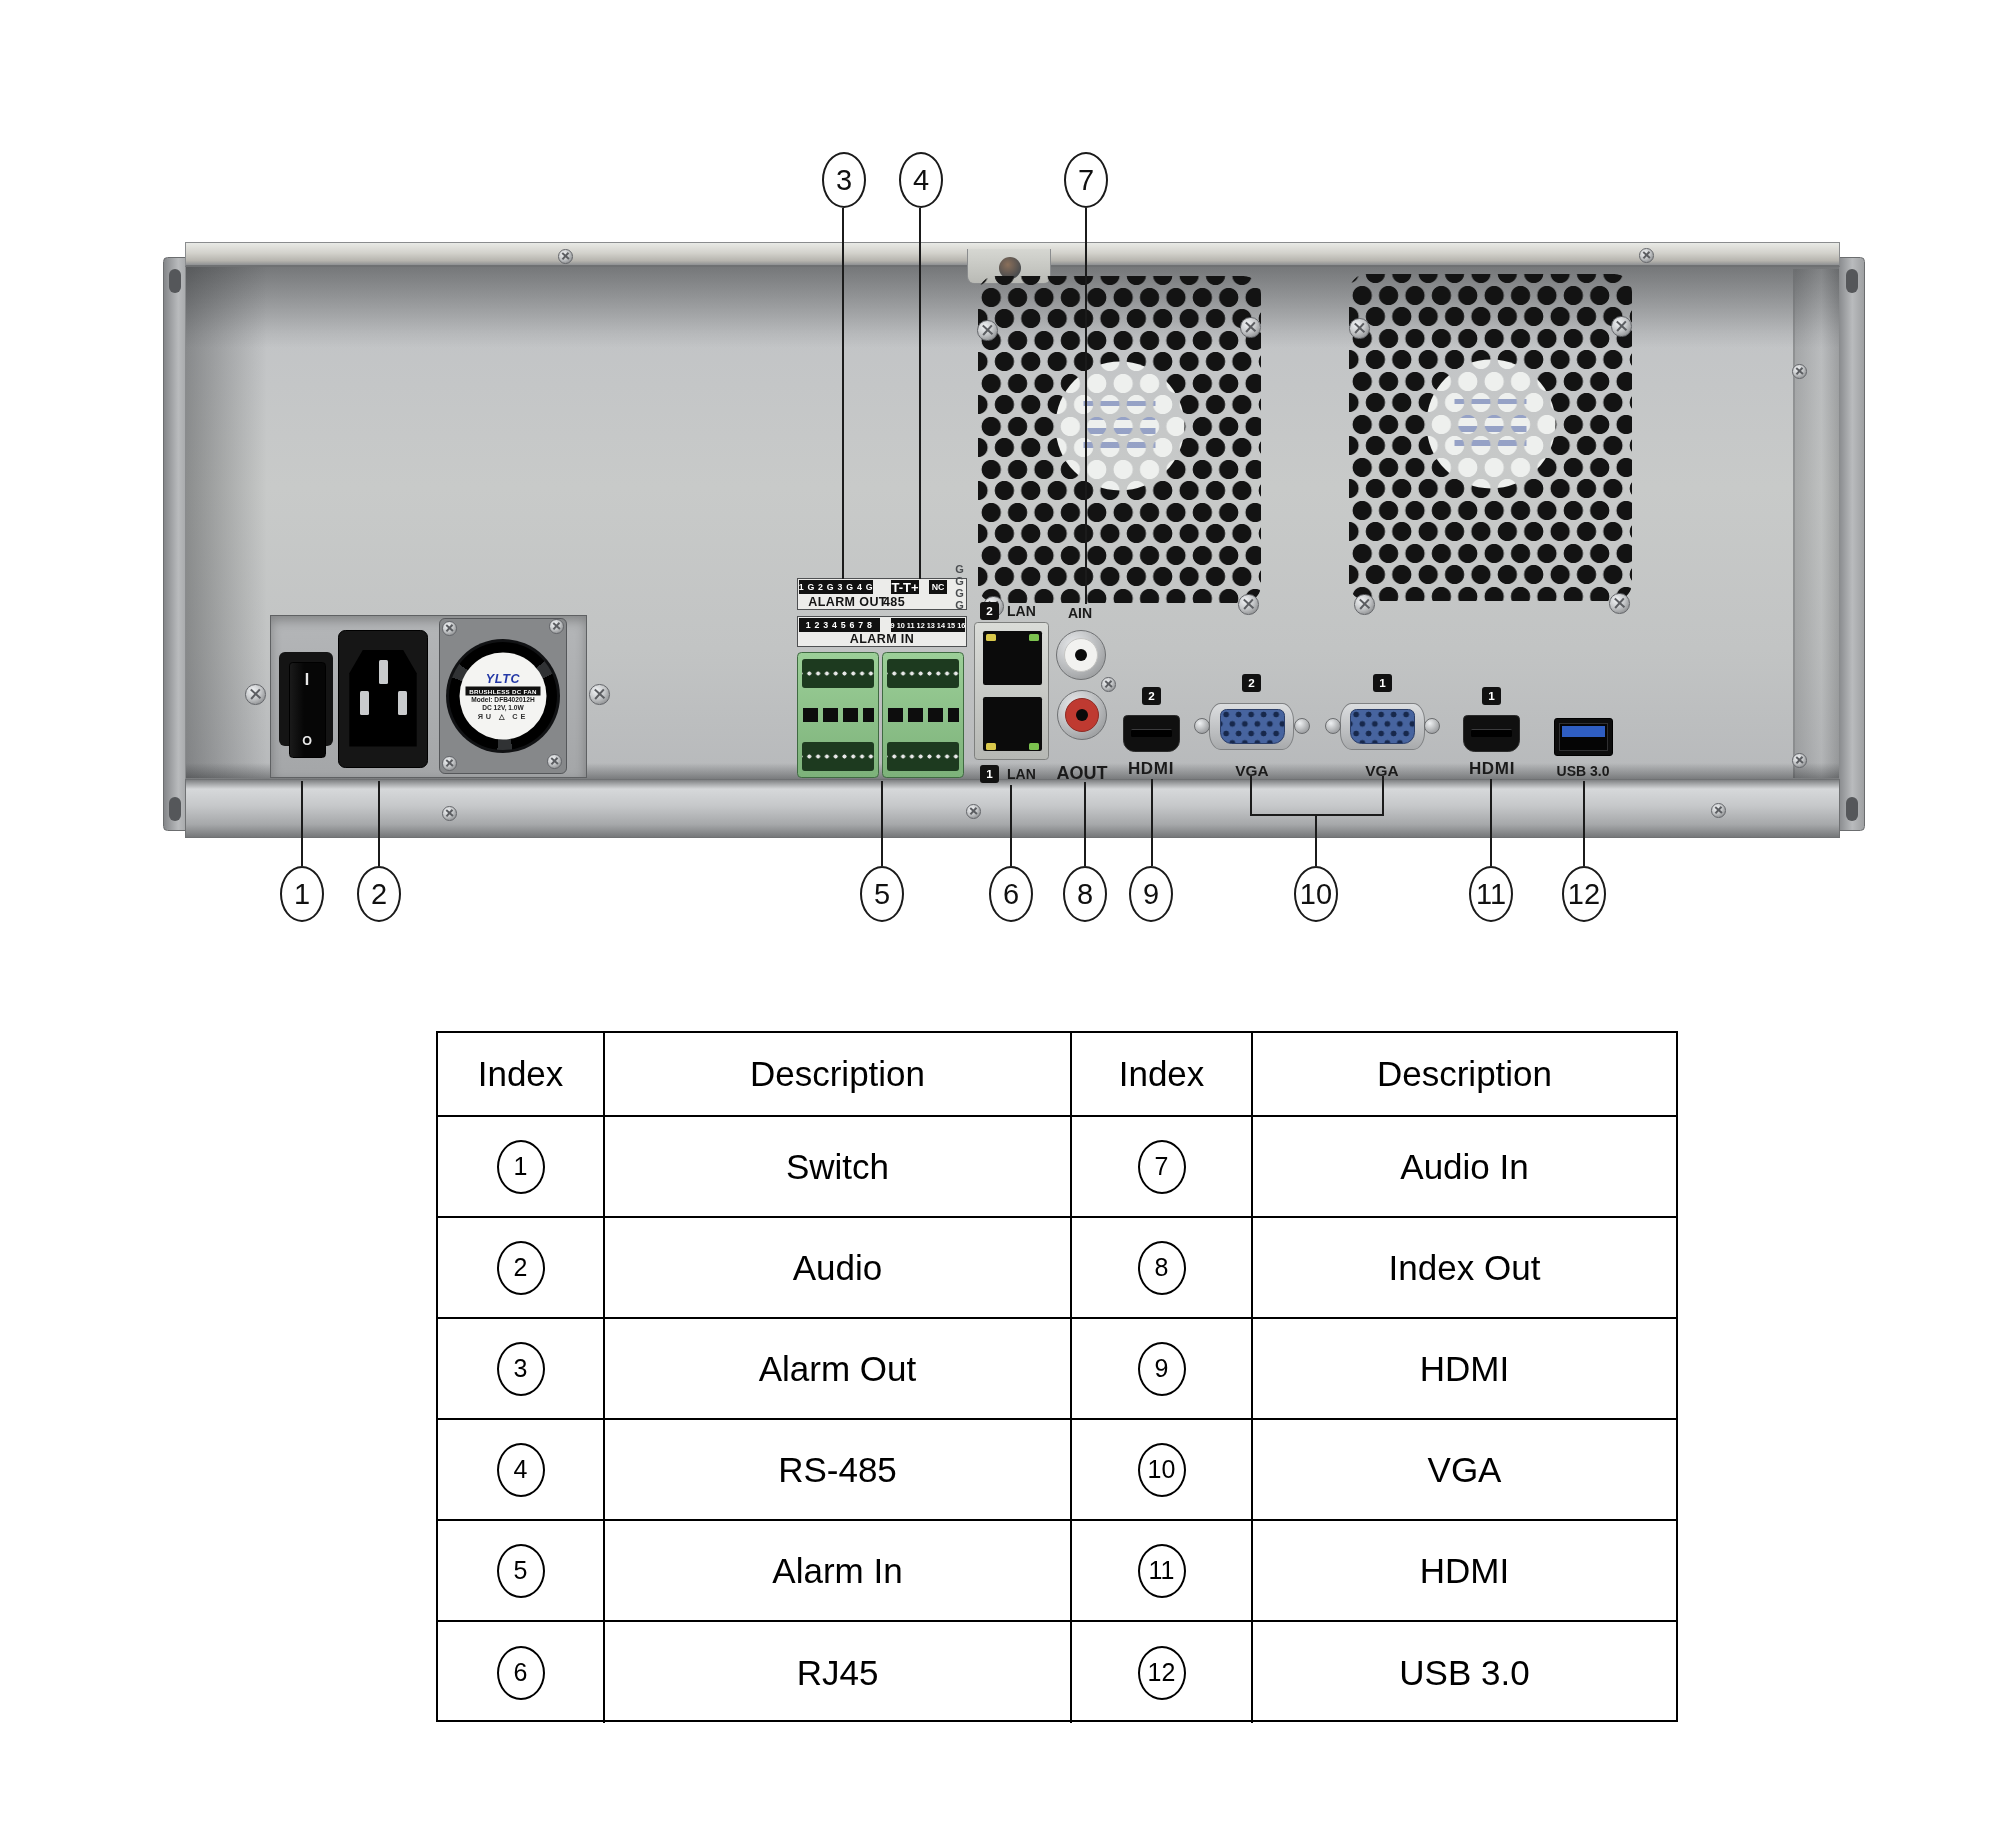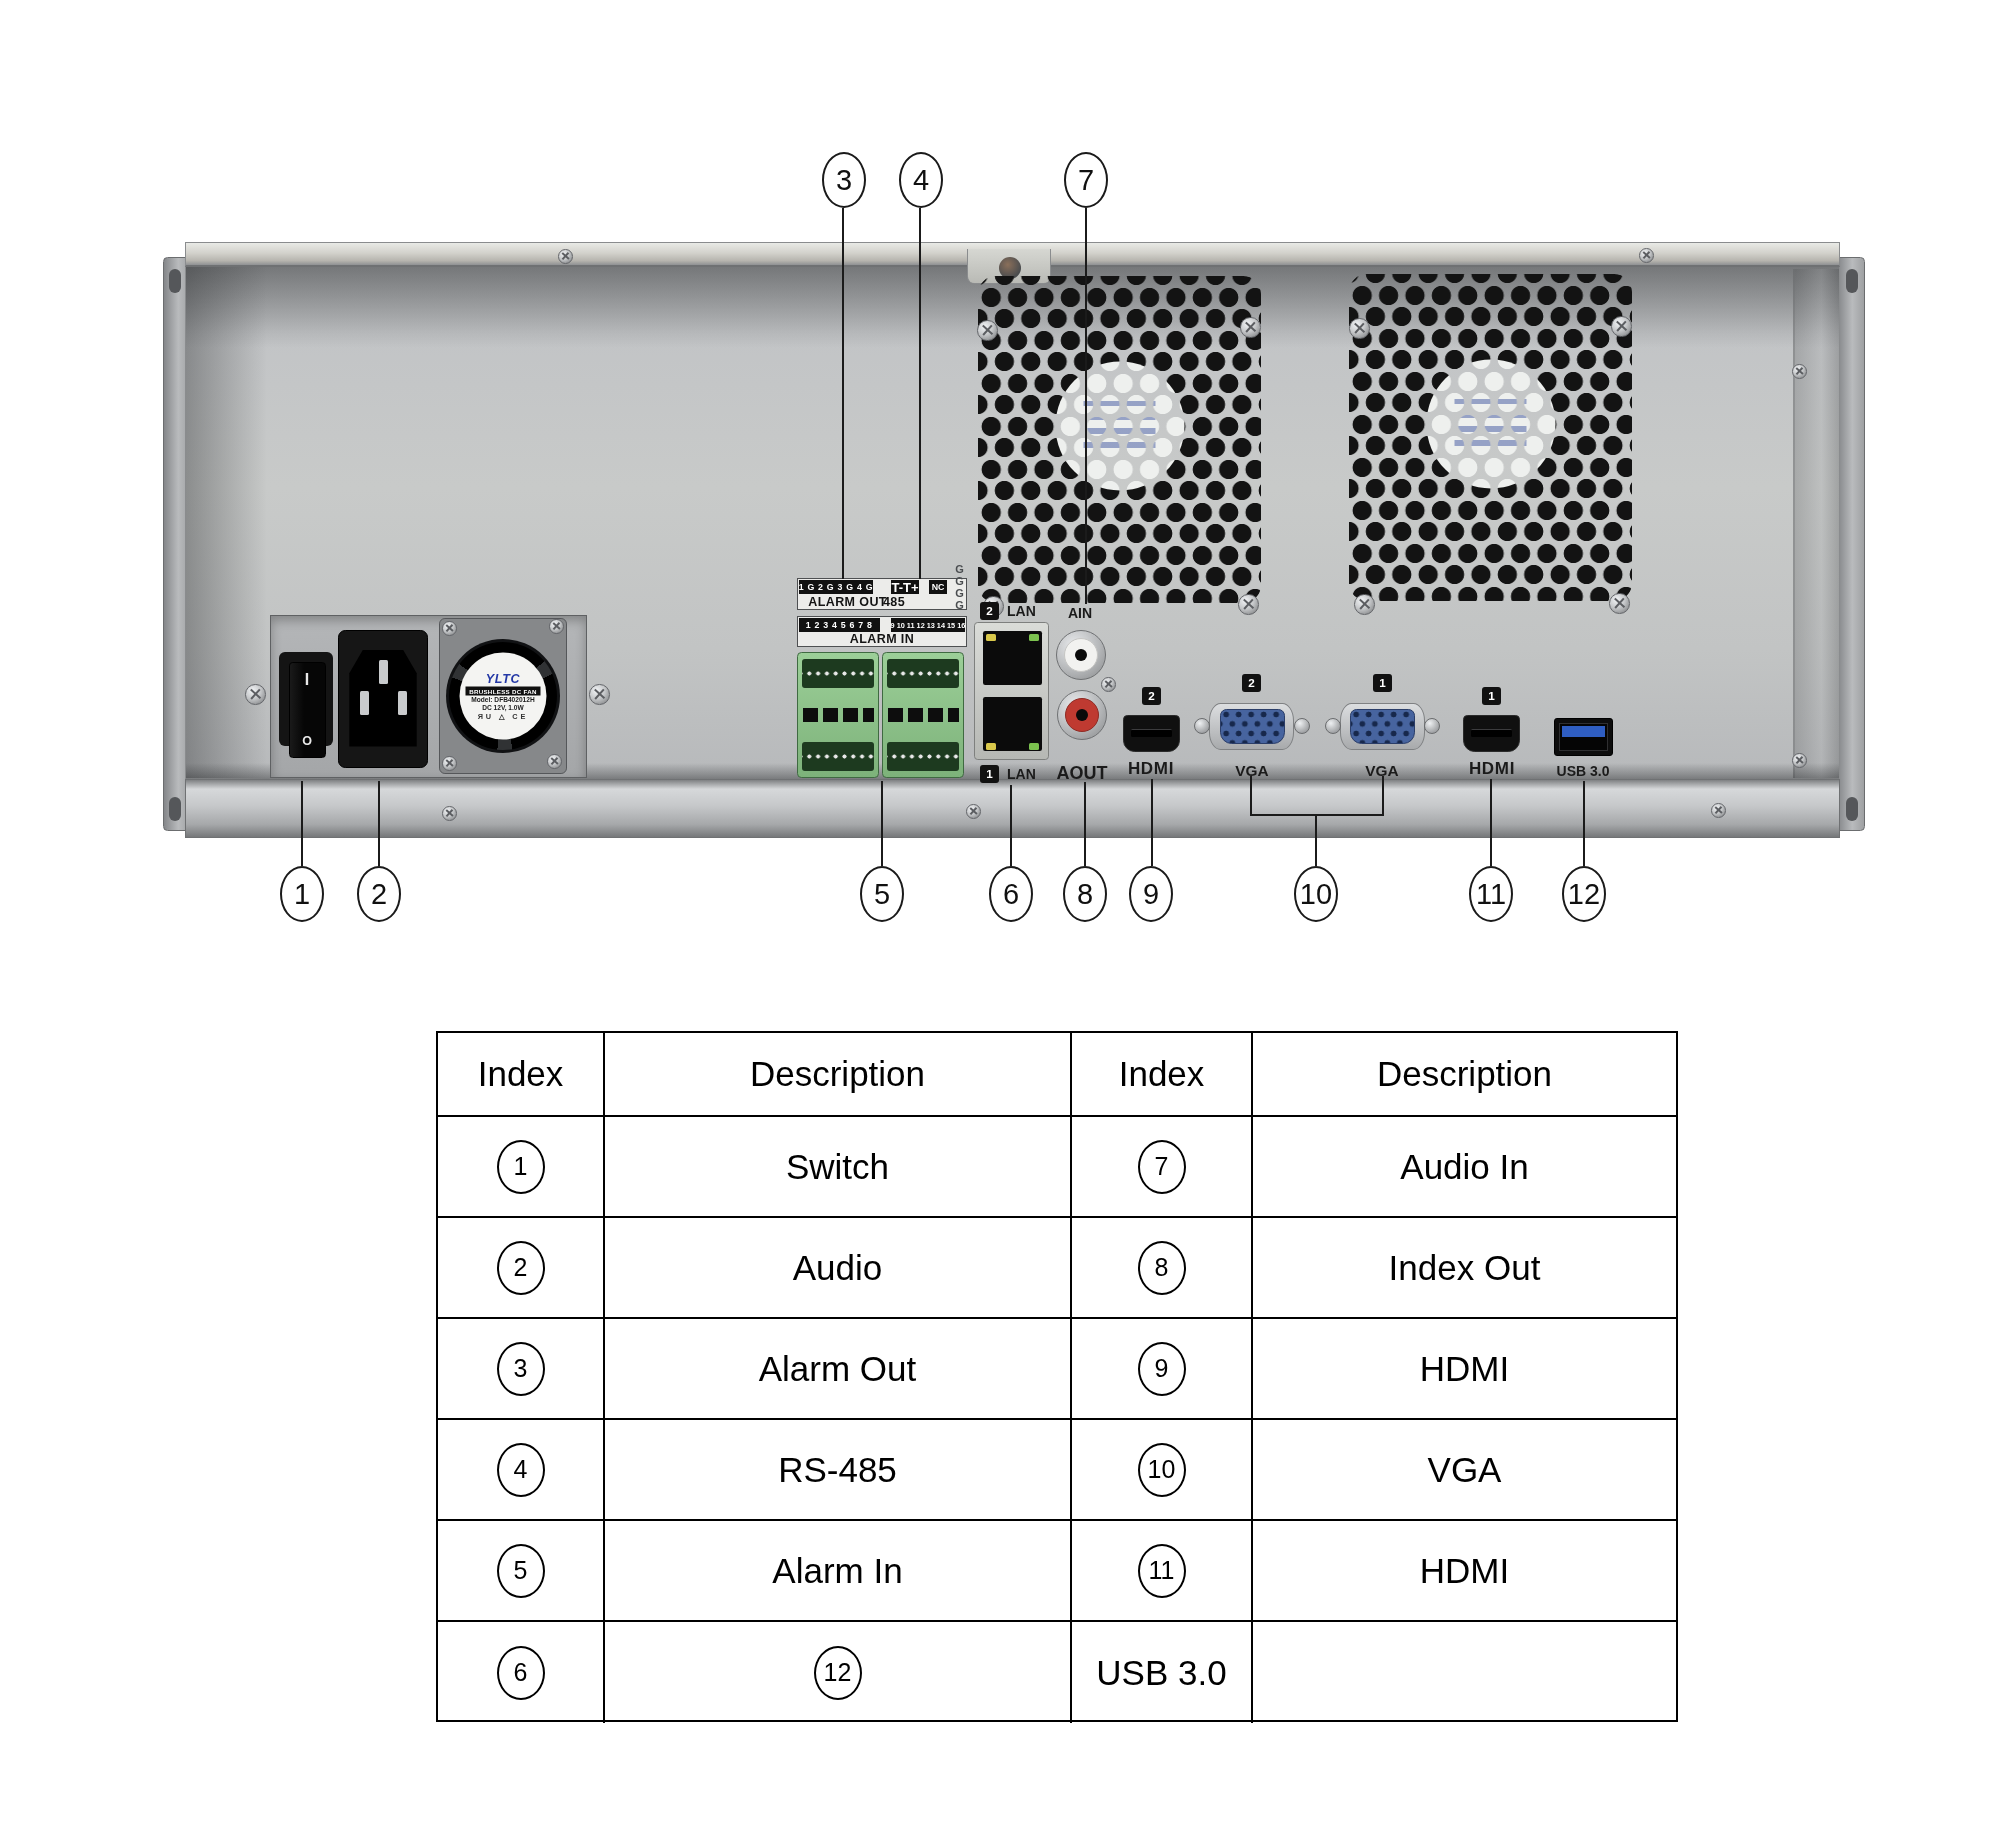--- a/index.html
+++ b/index.html
@@ -403,20 +403,23 @@
         <span class="ci">11</span>
       </div>
     <div>
         <span>HDMI</span>
       </div>
 
     <div>
         <span class="ci">6</span>
       </div>
     <div>
+        <span>RJ45</span>
+      </div>
+    <div>
         <span class="ci">12</span>
       </div>
     <div>
         <span>USB 3.0</span>
       </div>
   </div>
 </div>
 
 
 </body></html>

